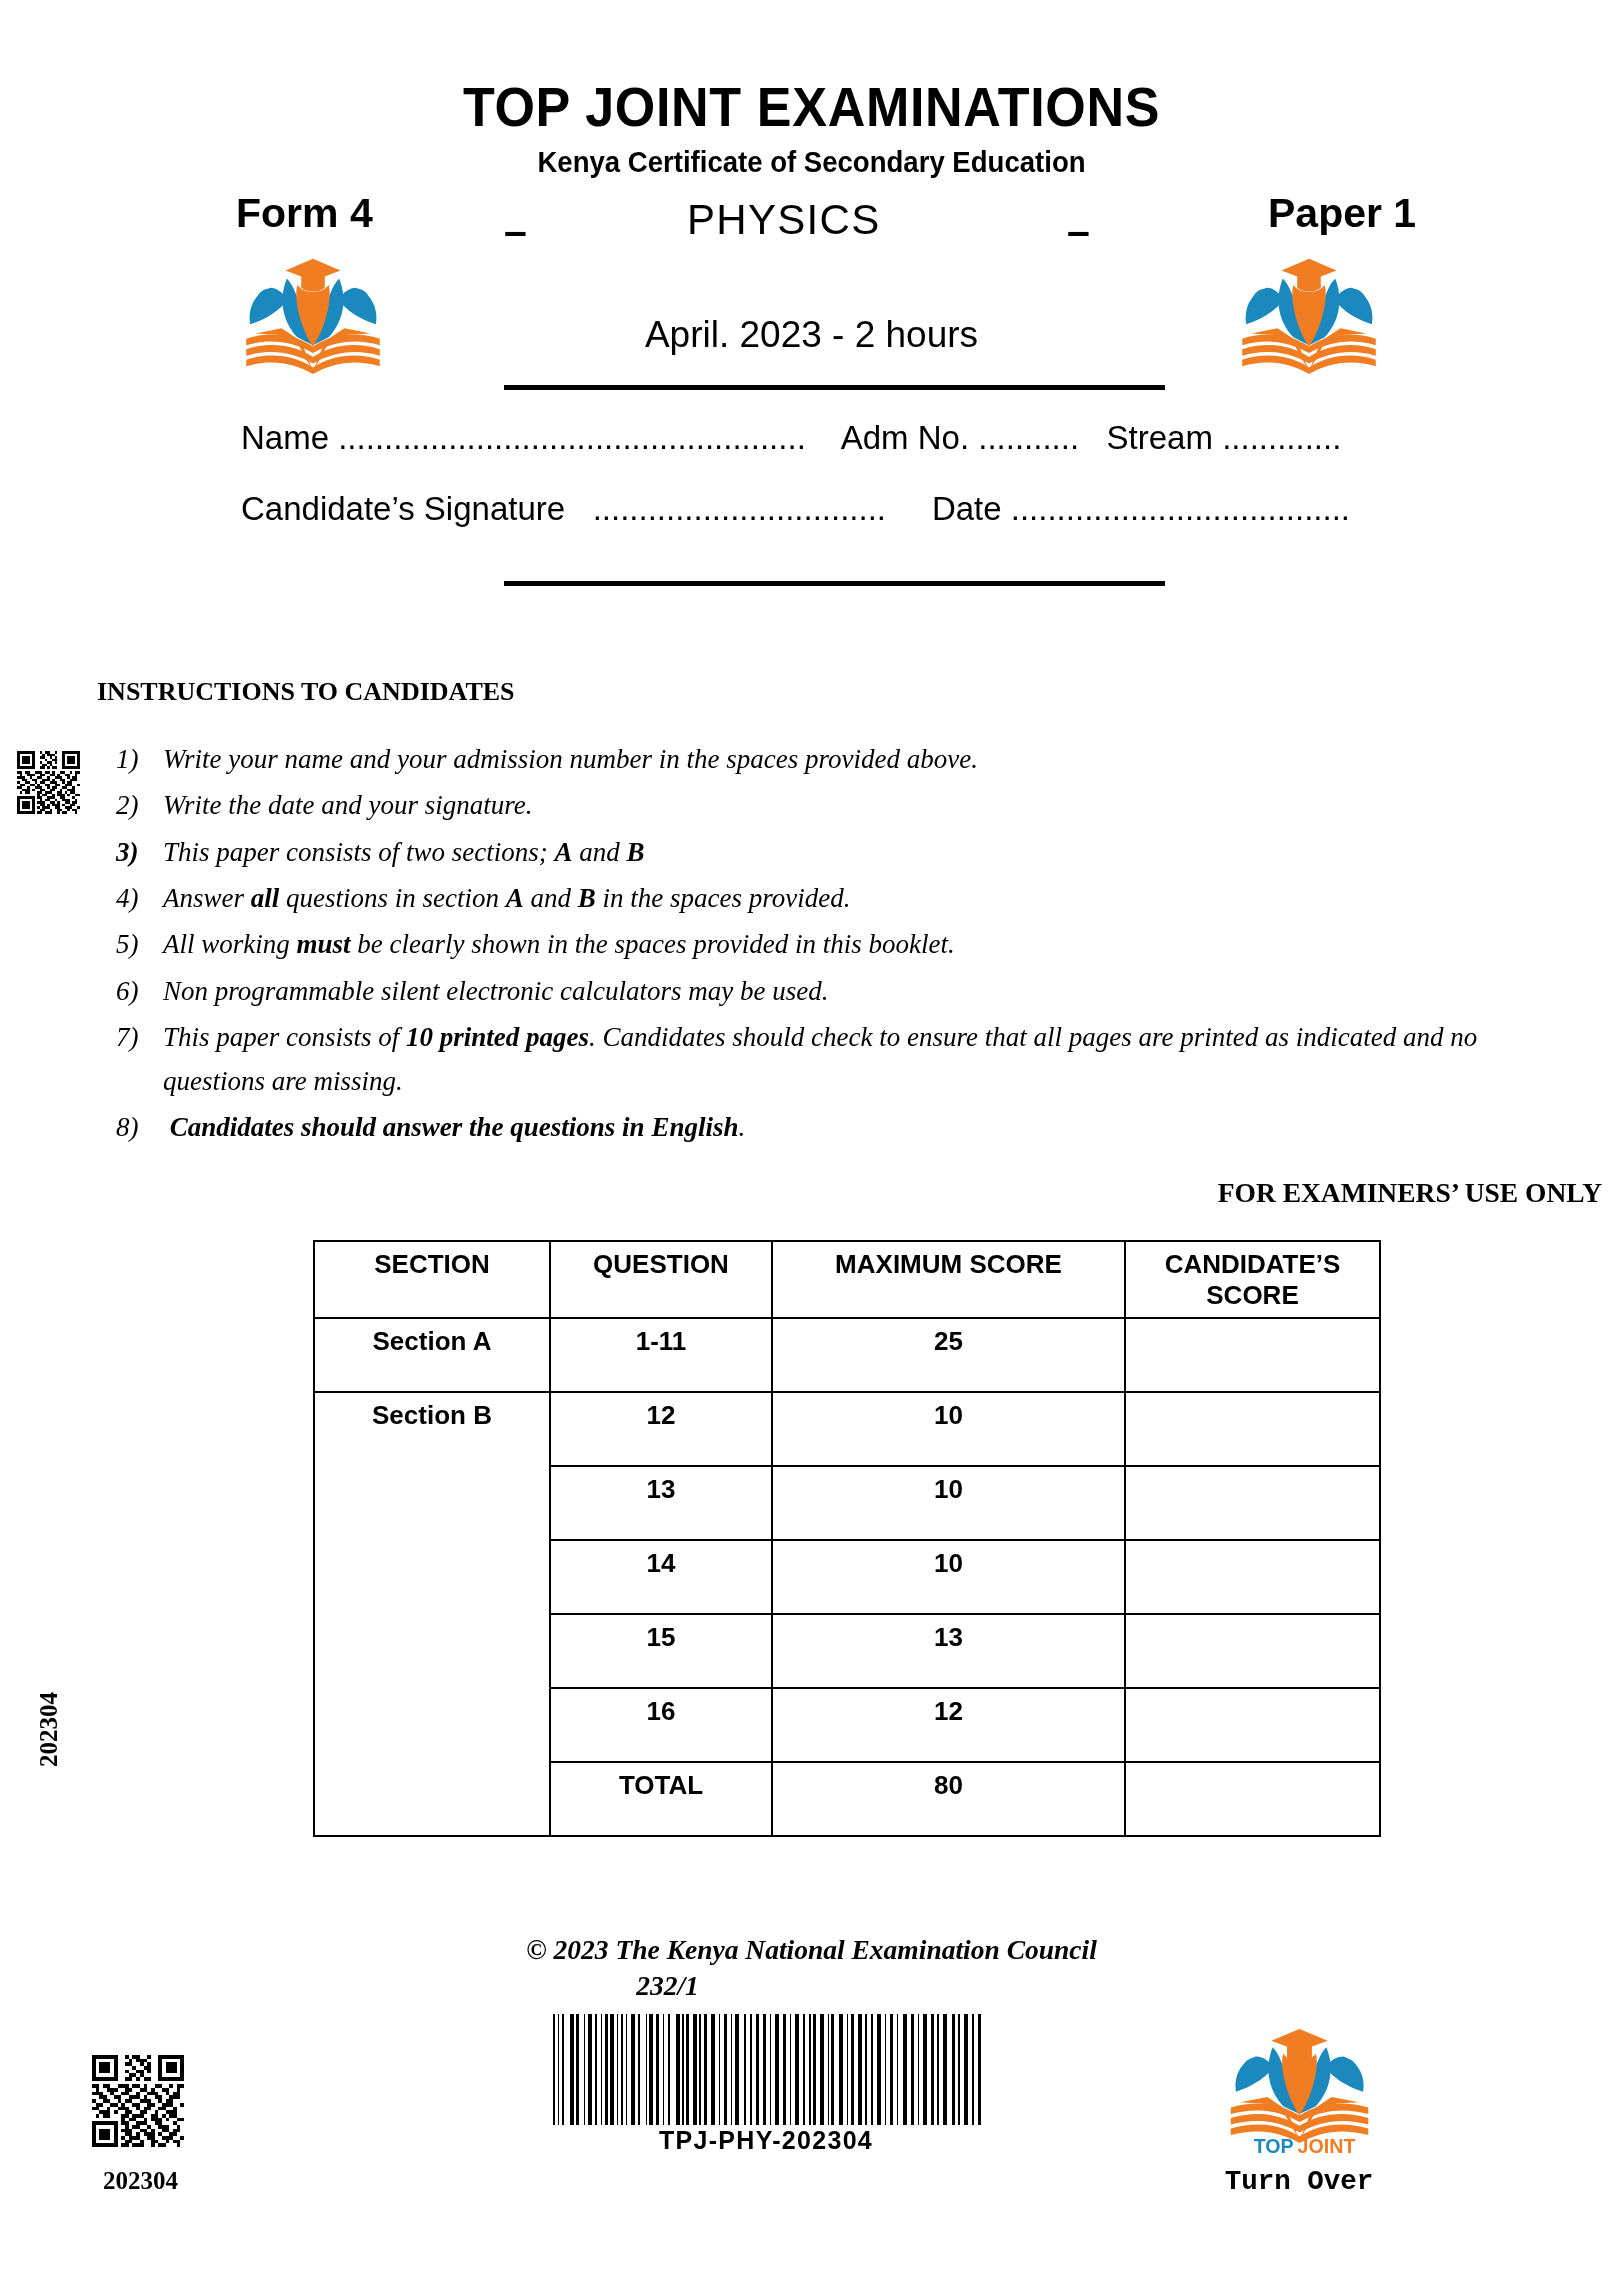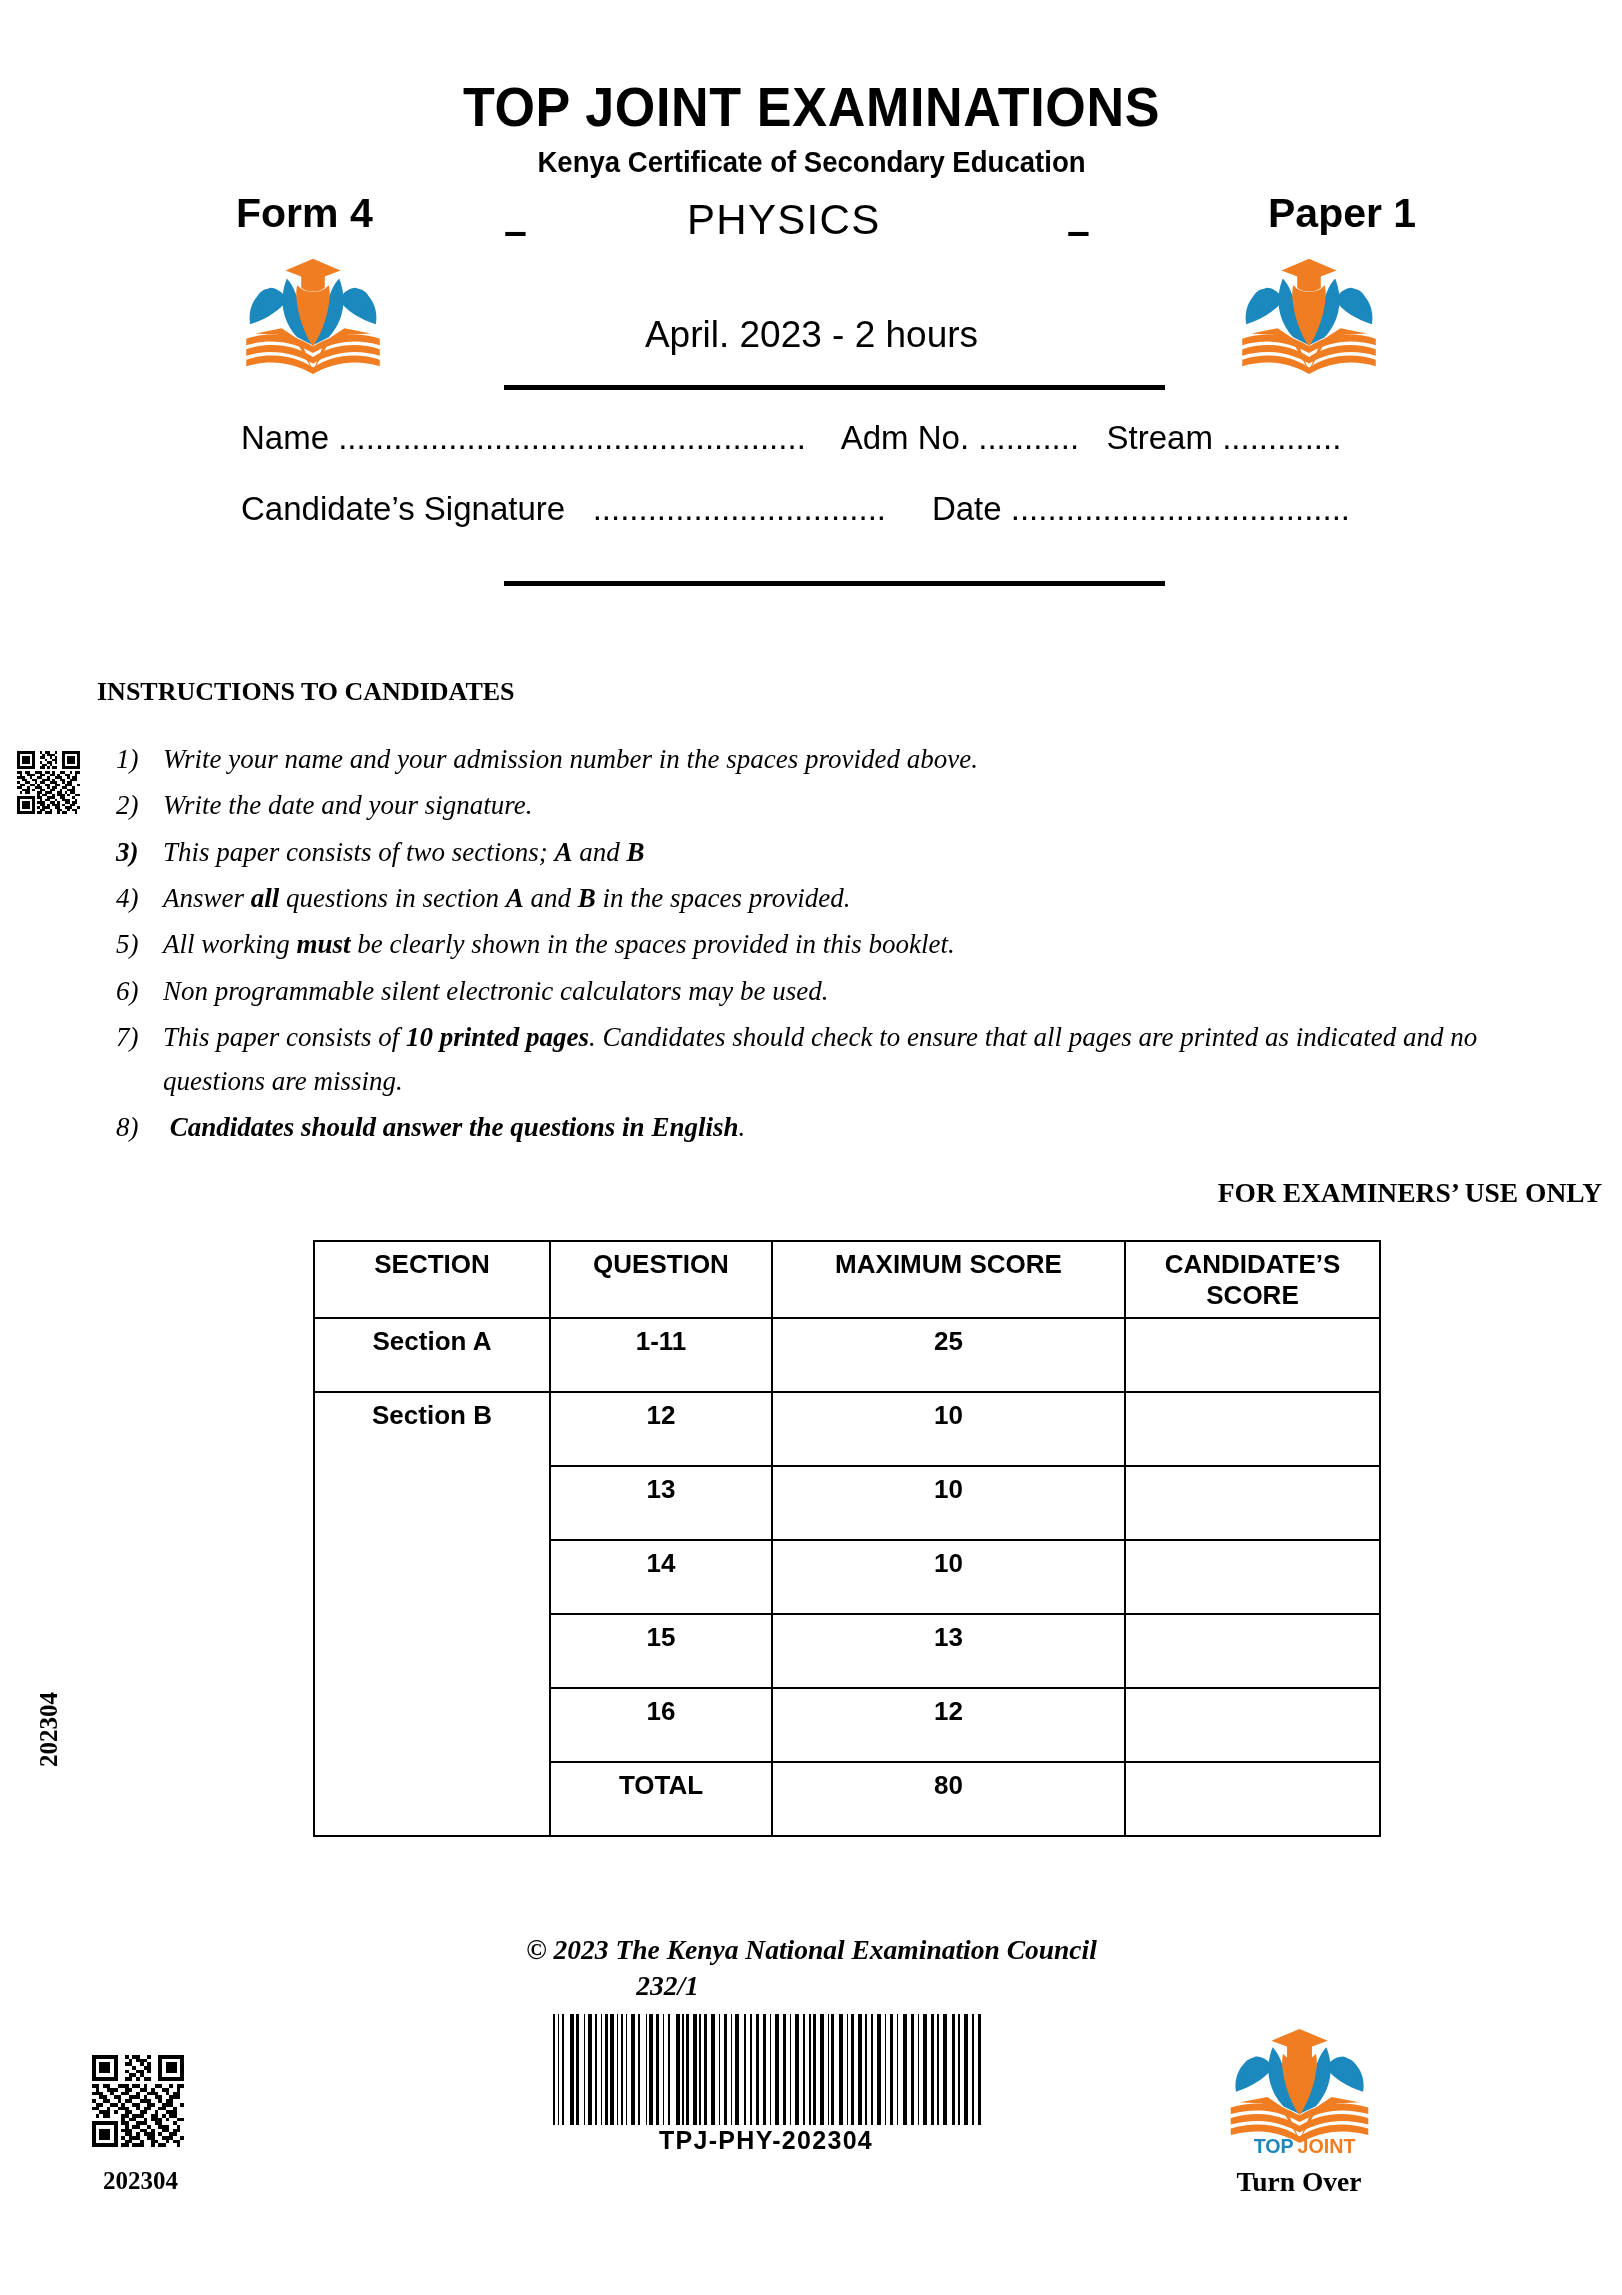--- a/index.html
+++ b/index.html
@@ -297,21 +297,21 @@
     top: 2025px;
     width: 151px;
     height: 131px;
   }
   .turn-over {
     position: absolute;
     left: 1214px;
     top: 2166px;
     width: 170px;
     text-align: center;
-    font-family: Liberation Serif, serif;
+    font-family: Liberation Mono, monospace;
     font-size: 27.5px;
     font-weight: bold;
   }
 </style>
 </head>
 <body>
 
 <div class="header-block">
   <div class="exam-title">TOP JOINT EXAMINATIONS</div>
   <div class="exam-subtitle">Kenya Certificate of Secondary Education</div>

